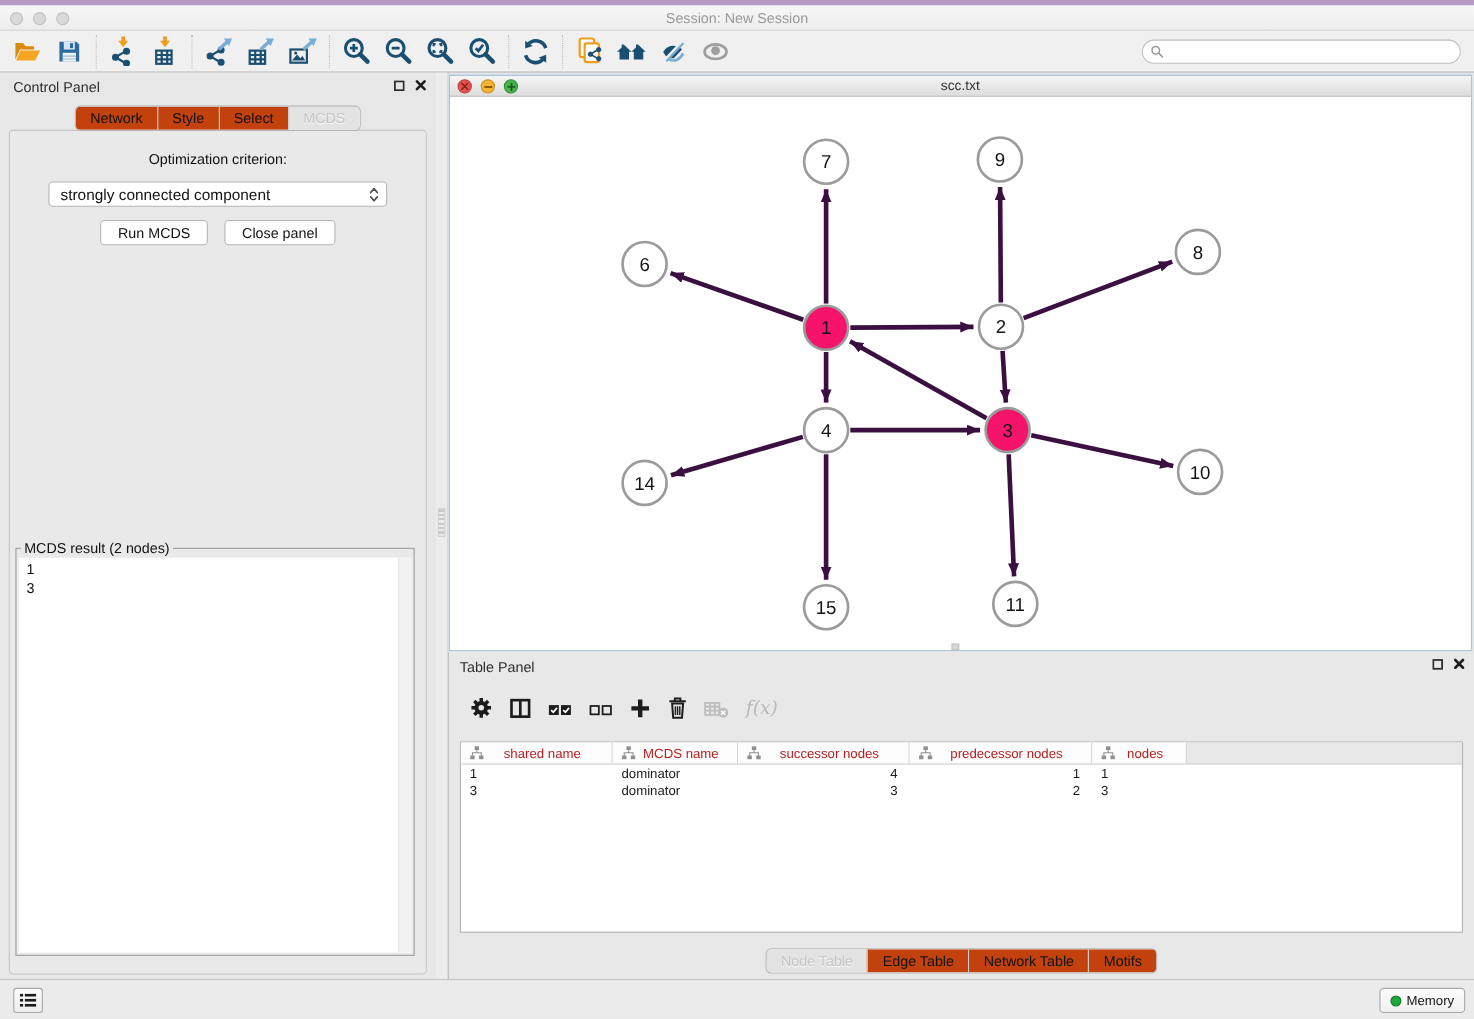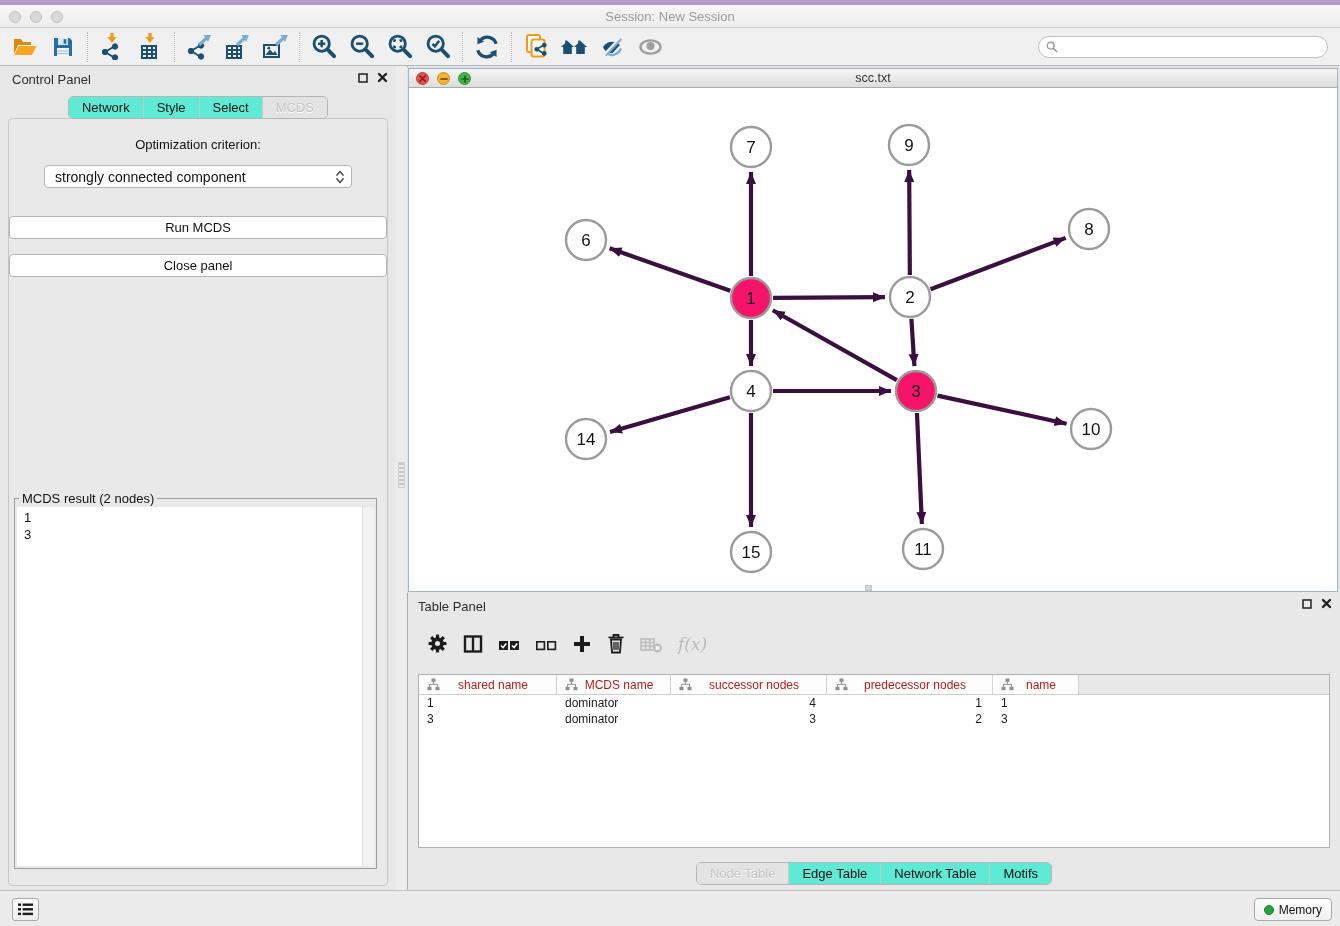--- a/index.html
+++ b/index.html
@@ -21,30 +21,30 @@
   #global-search { margin-left:auto; margin-right:12px; width:290px; height:22px; background:#fff;
     border:1px solid #bfbfbf; border-radius:12px; display:flex; align-items:center; padding-left:7px; }
   #global-search input { border:none; outline:none; flex:1; height:18px; font-size:12px; background:transparent; margin-left:4px; }
 
   
   #control-panel { position:absolute; left:0; top:66px; width:396px; height:824px; background:#e7e7e7; }
   #cp-header { height:27px; position:relative; }
   #cp-title { position:absolute; left:12px; top:6px; font-size:13px; color:#2d2d2d; }
   .panel-icons { position:absolute; right:8px; top:6px; display:flex; gap:9px; align-items:center; }
   .seg-tabs { display:flex; border:1px solid #b5b5b5; border-radius:5px; overflow:hidden; background:#fff; }
-  .seg-tab { padding:3px 13px; font-size:13px; color:#111; background:#5eead4; border-left:1px solid #c9c9c9; white-space:nowrap; }
+  .seg-tab { padding:3px 13px; font-size:13px; color:#111; background:#c2410c; border-left:1px solid #c9c9c9; white-space:nowrap; }
   .seg-tab:first-child { border-left:none; }
   .seg-tab.disabled-look { background:#e3e3e3; color:#c4c4c4; text-shadow:0 1px 0 #fff; }
   #cp-tabs-row { position:absolute; left:0; top:30px; width:100%; display:flex; justify-content:center; z-index:2; }
   #cp-box { position:absolute; left:8px; right:8px; top:52px; bottom:4px; border:1px solid #c6c6c6; border-radius:4px; background:#e9e9e9; }
   #opt-label { text-align:center; margin-top:18px; font-size:13px; color:#111; }
   #criterion-select { width:308px; height:23px; margin:13px auto 0 auto; background:#fff; border:1px solid #b5b5b5;
     border-radius:4px; display:flex; align-items:center; padding:0 6px 0 10px; font-size:14px; color:#111; }
   #criterion-select .spacer { flex:1; }
-  #cp-buttons { display:flex; justify-content:center; gap:15px; margin-top:28px;flex-direction:column; }
+  #cp-buttons { display:flex; justify-content:center; gap:15px; margin-top:12px; }
   .mac-btn { background:#fff; border:1px solid #b5b5b5; border-radius:4px; font-size:13px; color:#111; padding:3px 15px;
     font-family:inherit; }
   #mcds-fieldset { position:absolute; left:5px; right:10px; top:372px; height:378px; border:1px solid #9d9d9d;
     font-size:13px; color:#111; padding:0; }
   #mcds-fieldset legend { margin-left:4px; padding:0 3px; font-size:13px; }
   #mcds-result-box { position:absolute; left:2px; right:2px; top:1px; bottom:2px; background:#fff; overflow:hidden; }
   #mcds-lines { padding:2px 0 0 7px; font-size:13px; line-height:17px; color:#111; }
   #mcds-scroll { position:absolute; right:0; top:0; bottom:0; width:12px; background:#f2f2f2; border-left:1px solid #e2e2e2; }
 
   
@@ -540,21 +540,21 @@
         </div>
         <div class="th-cell" style="width: 86px;">
           <svg width="13" height="13" viewBox="0 0 13 13">
     <g fill="#8f8f8f">
               <rect x="4.5" y="0.5" width="4" height="3.4"></rect>
               <rect x="0.5" y="8.8" width="4" height="3.4"></rect>
               <rect x="8.5" y="8.8" width="4" height="3.4"></rect>
             </g>
     <path d="M6.5 4 v2.3 M2.5 8.8 V6.3 h8 v2.5" stroke="#8f8f8f" fill="none"></path>
           </svg>
-          <span class="th-label">name</span>
+          <span class="th-label">nodes</span>
         </div>
       </div>
     <div id="tp-body">
         <div class="tr-row">
           <div class="td-cell" style="width: 138px; text-align: left; padding: 0px 0px 0px 8px;">1</div>
           <div class="td-cell" style="width: 114px; text-align: left; padding: 0px 0px 0px 8px;">dominator</div>
           <div class="td-cell" style="width: 156px; text-align: right; padding: 0px 11px 0px 0px;">4</div>
           <div class="td-cell" style="width: 166px; text-align: right; padding: 0px 11px 0px 0px;">1</div>
           <div class="td-cell" style="width: 86px; text-align: left; padding: 0px 0px 0px 8px;">1</div>
         </div>

